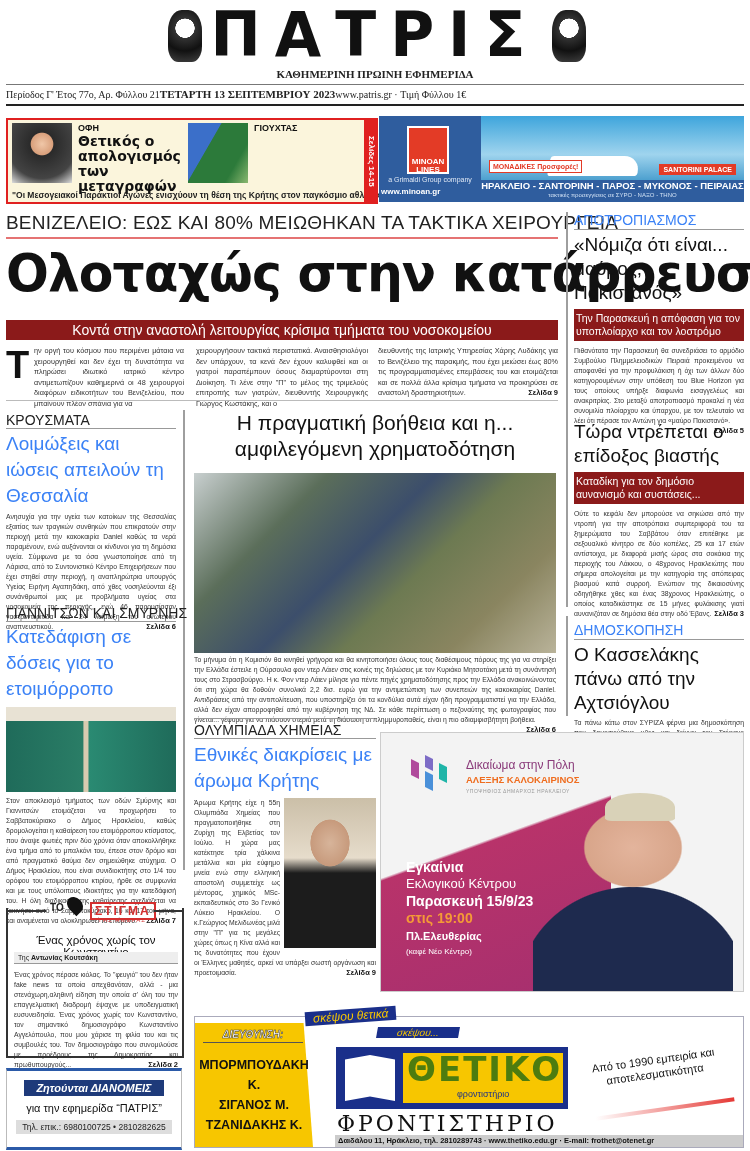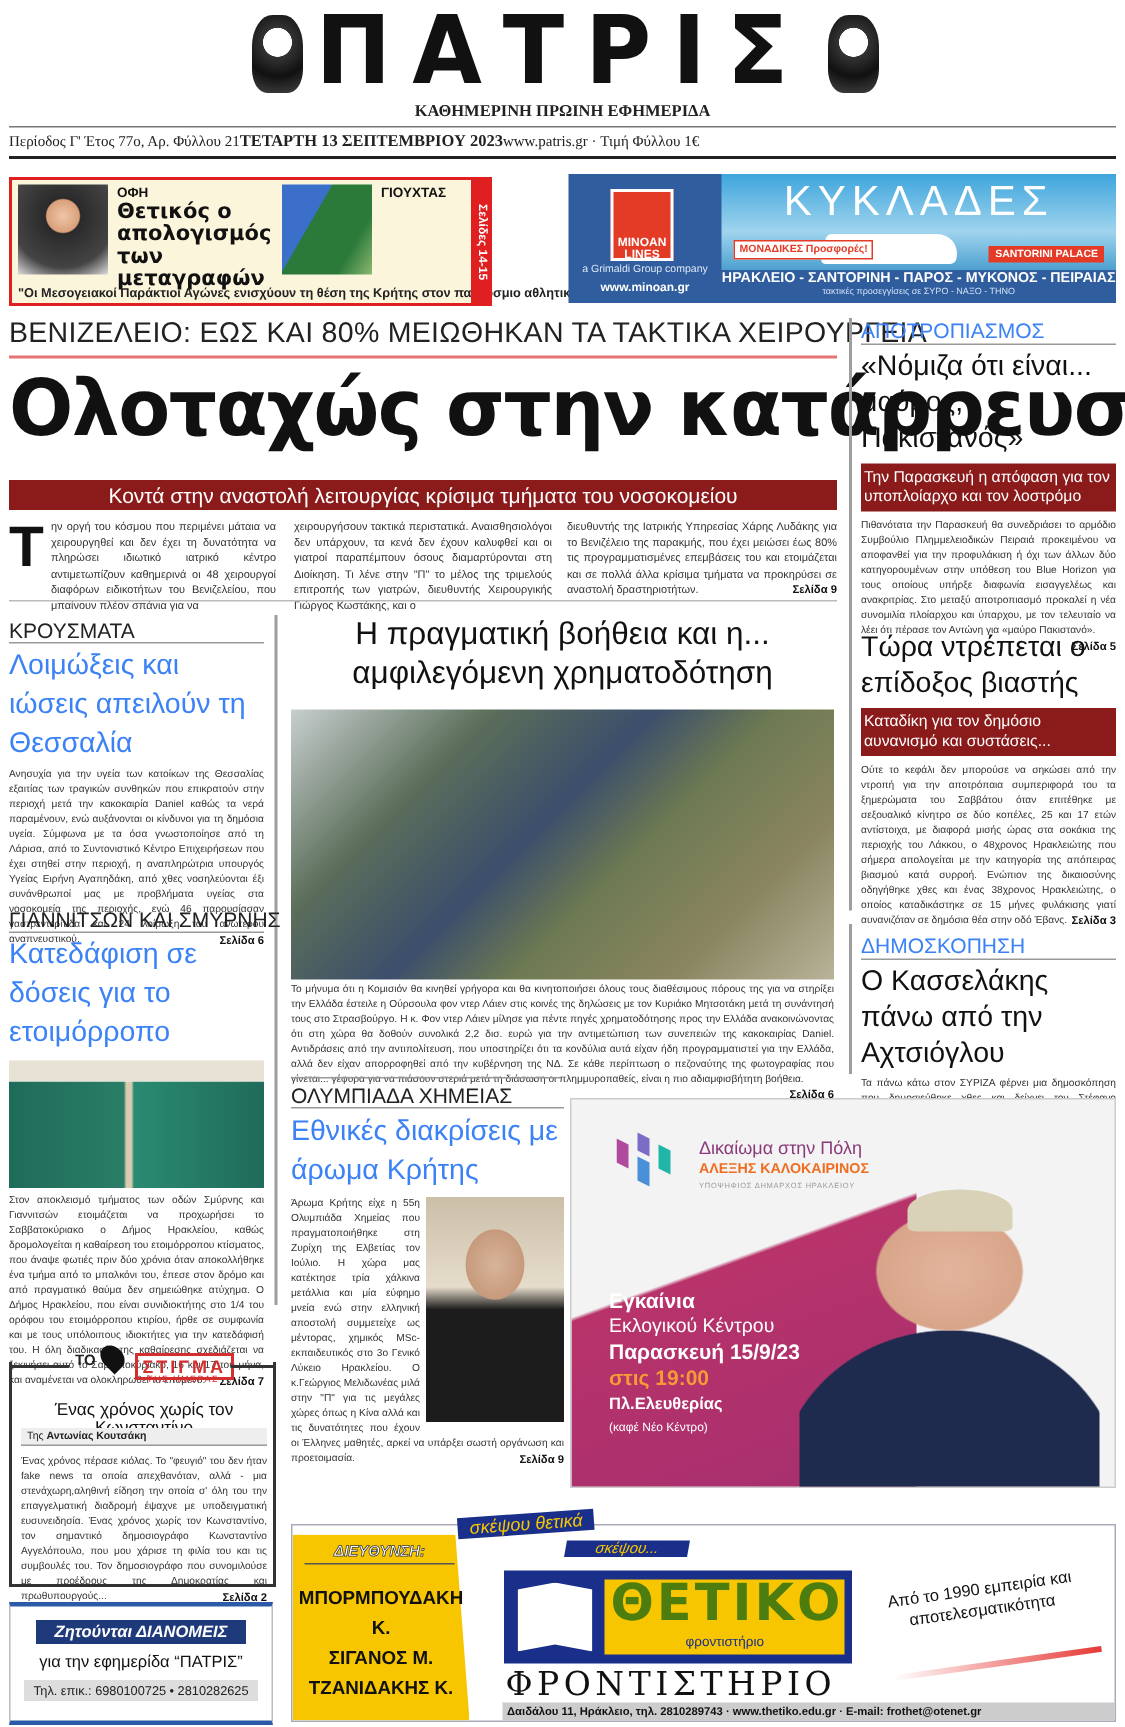--- a/index.html
+++ b/index.html
@@ -6,31 +6,31 @@
 body{width:750px;height:1151px;background:#fff;font-family:"Liberation Sans",sans-serif;color:#222;position:relative;overflow:hidden}
 .abs{position:absolute}
 
 .mast-title{left:0;width:750px;top:2px;text-align:center;font-family:"DejaVu Sans",sans-serif;font-weight:900;font-size:60px;letter-spacing:14px;color:#111;line-height:64px;transform:scaleY(1.05)}
 .mast-sub{left:0;width:750px;top:68px;text-align:center;font-family:"Liberation Serif",serif;font-weight:bold;font-size:11px;color:#222}
 .face{width:34px;height:52px;top:10px;border-radius:40% 40% 30% 30%;background:radial-gradient(circle at 50% 35%,#fff 0,#fff 25%,#333 26%,#111 60%,#444 100%)}
 .rule{left:6px;width:738px;height:1px;background:#777}
 .dateline{left:6px;width:738px;top:86px;height:16px;font-family:"Liberation Serif",serif;font-size:10px;display:flex;align-items:center}
 .dateline .c{font-weight:bold;font-size:11px}
 
-.sports{left:6px;top:118px;width:322px;height:86px;border:2px solid #e02020;background:#fbf5dc}
+.sports{left:6px;top:118px;width:372px;height:86px;border:2px solid #e02020;background:#fbf5dc}
 .sports .photo{position:absolute;width:60px;height:60px;top:3px}
 .sports .kick{position:absolute;font-weight:bold;font-size:9px;color:#111}
 .sports .head{position:absolute;font-family:"DejaVu Sans",sans-serif;font-weight:bold;font-size:14px;line-height:15px;color:#111}
 .sports .quote{position:absolute;left:4px;top:70px;font-size:8.5px;font-weight:bold;color:#222;white-space:nowrap}
 .sports .tab{position:absolute;right:-2px;top:-2px;width:14px;height:86px;background:#e02020;color:#fff;font-size:8px;font-weight:bold;writing-mode:vertical-rl;text-align:center;line-height:14px}
 
 .minoan{left:379px;top:116px;width:365px;height:86px;background:#2f5d9e}
 .minoan .logo{position:absolute;left:28px;top:10px;width:42px;height:48px;background:#e33b26;border:2px solid #fff;color:#fff;font-size:8px;font-weight:bold;text-align:center;padding-top:30px;line-height:8px}
 .minoan .grp{position:absolute;left:2px;top:60px;width:98px;text-align:center;color:#dfe8f5;font-size:7px}
-.minoan .url{position:absolute;left:2px;top:71px;width:98px;text-align:center;color:#fff;font-size:8px;font-weight:bold}
+.minoan .url{position:absolute;left:2px;top:71px;width:98px;color:#fff;font-size:8px;font-weight:bold}
 .minoan .sea{position:absolute;left:102px;top:0;width:263px;height:64px;background:linear-gradient(#3ea5dc,#9fd4ee 60%,#4da0cf)}
 .minoan .kyk{position:absolute;left:102px;top:2px;width:263px;text-align:center;color:#fff;font-size:28px;letter-spacing:4px;font-weight:300}
 .minoan .ship{position:absolute;left:170px;top:40px;width:90px;height:20px;background:#fff;border-radius:4px 20px 4px 4px;transform:skewX(-12deg)}
 .minoan .mon{position:absolute;left:110px;top:44px;background:#fff;color:#e33b26;font-size:7px;font-weight:bold;padding:2px 3px;border:1px solid #e33b26}
 .minoan .sp{position:absolute;right:8px;top:48px;background:#e33b26;color:#fff;font-size:7px;font-weight:bold;padding:2px 4px}
 .minoan .route{position:absolute;left:102px;top:64px;width:263px;text-align:center;color:#fff;font-size:9.5px;font-weight:bold}
 .minoan .route2{position:absolute;left:102px;top:76px;width:263px;text-align:center;color:#cfe0f4;font-size:6px}
 
 .kicker{left:6px;top:212px;width:552px;font-size:19px;color:#222;letter-spacing:.2px;white-space:nowrap}
 .redline{left:6px;top:237px;width:552px;height:2px;background:#e57373}
@@ -97,21 +97,20 @@
   <div class="kick" style="left:246px;top:3px">ΓΙΟΥΧΤΑΣ</div>
   <div class="quote">"Οι Μεσογειακοί Παράκτιοι Αγώνες ενισχύουν τη θέση της Κρήτης στον παγκόσμιο αθλητικό χάρτη"</div>
   <div class="tab">Σελίδες 14-15</div>
 </div>
 
 <div class="abs minoan">
   <div class="logo">MINOAN LINES</div>
   <div class="grp">a Grimaldi Group company</div>
   <div class="url">www.minoan.gr</div>
   <div class="sea"></div>
-  <div class="kyk">ΚΥΚΛΑΔΕΣ</div>
   <div class="ship"></div>
   <div class="mon">ΜΟΝΑΔΙΚΕΣ Προσφορές!</div>
   <div class="sp">SANTORINI PALACE</div>
   <div class="route">ΗΡΑΚΛΕΙΟ - ΣΑΝΤΟΡΙΝΗ - ΠΑΡΟΣ - ΜΥΚΟΝΟΣ - ΠΕΙΡΑΙΑΣ</div>
   <div class="route2">τακτικές προσεγγίσεις σε ΣΥΡΟ - ΝΑΞΟ - ΤΗΝΟ</div>
 </div>
 
 <div class="abs kicker">ΒΕΝΙΖΕΛΕΙΟ: ΕΩΣ ΚΑΙ 80% ΜΕΙΩΘΗΚΑΝ ΤΑ ΤΑΚΤΙΚΑ ΧΕΙΡΟΥΡΓΕΙΑ</div>
 <div class="abs redline"></div>
 <div class="abs bigh">Ολοταχώς στην κατάρρευση</div>

